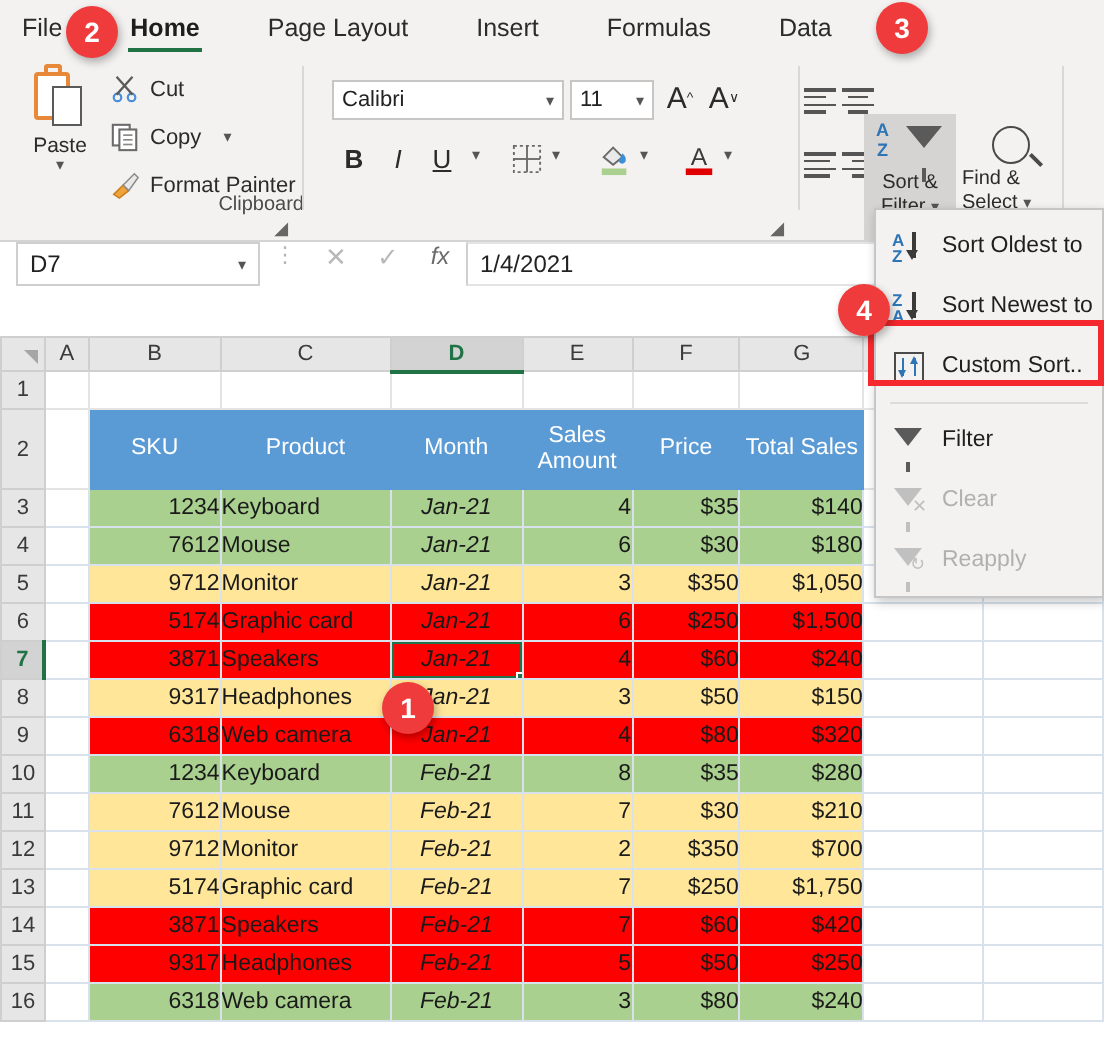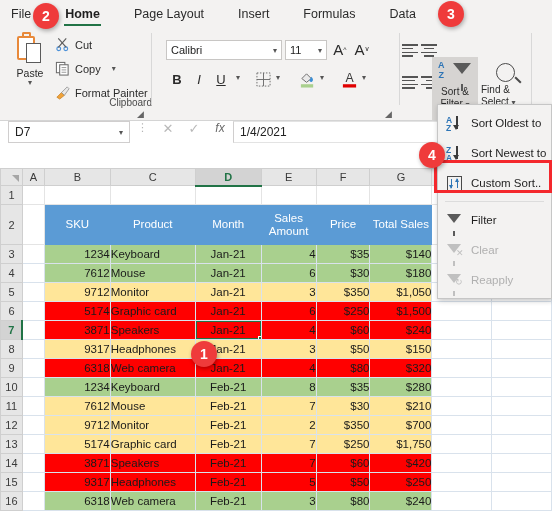--- a/index.html
+++ b/index.html
@@ -149,21 +149,21 @@
     width: 22px; background: #e6e6e6; border: 1px solid #cfcfcf;
     font-size: 11px; color: #3a3a3a; text-align: center; vertical-align: middle;
   }
   .rowhdr.sel { background: #d3d3d3; color: #217346; font-weight: bold; border-right: 2px solid #217346; }
 
   td.cell {
     border: 1px solid #e4e4e4; font-size: 11.5px; color: #1a1a1a;
     height: 19px; vertical-align: middle; padding: 0 3px; white-space: nowrap; overflow: hidden;
   }
   td.num { text-align: right; }
-  td.ctr { text-align: center; }
+  td.ctr { text-align: center; font-style: italic; }
   .hdrcell {
     background: #5b9bd5; color: #fff; font-weight: bold; text-align: center;
     font-size: 11.5px; border: 1px solid #5b9bd5; height: 40px; vertical-align: middle;
     padding: 0 3px; line-height: 12.5px;
   }
   .fill-green { background: #a9d08e; }
   .fill-yellow { background: #ffe699; }
   .fill-red { background: #ff0000; }
   tr.datarow td.cell { border-color: #d9e2ec; }
 

